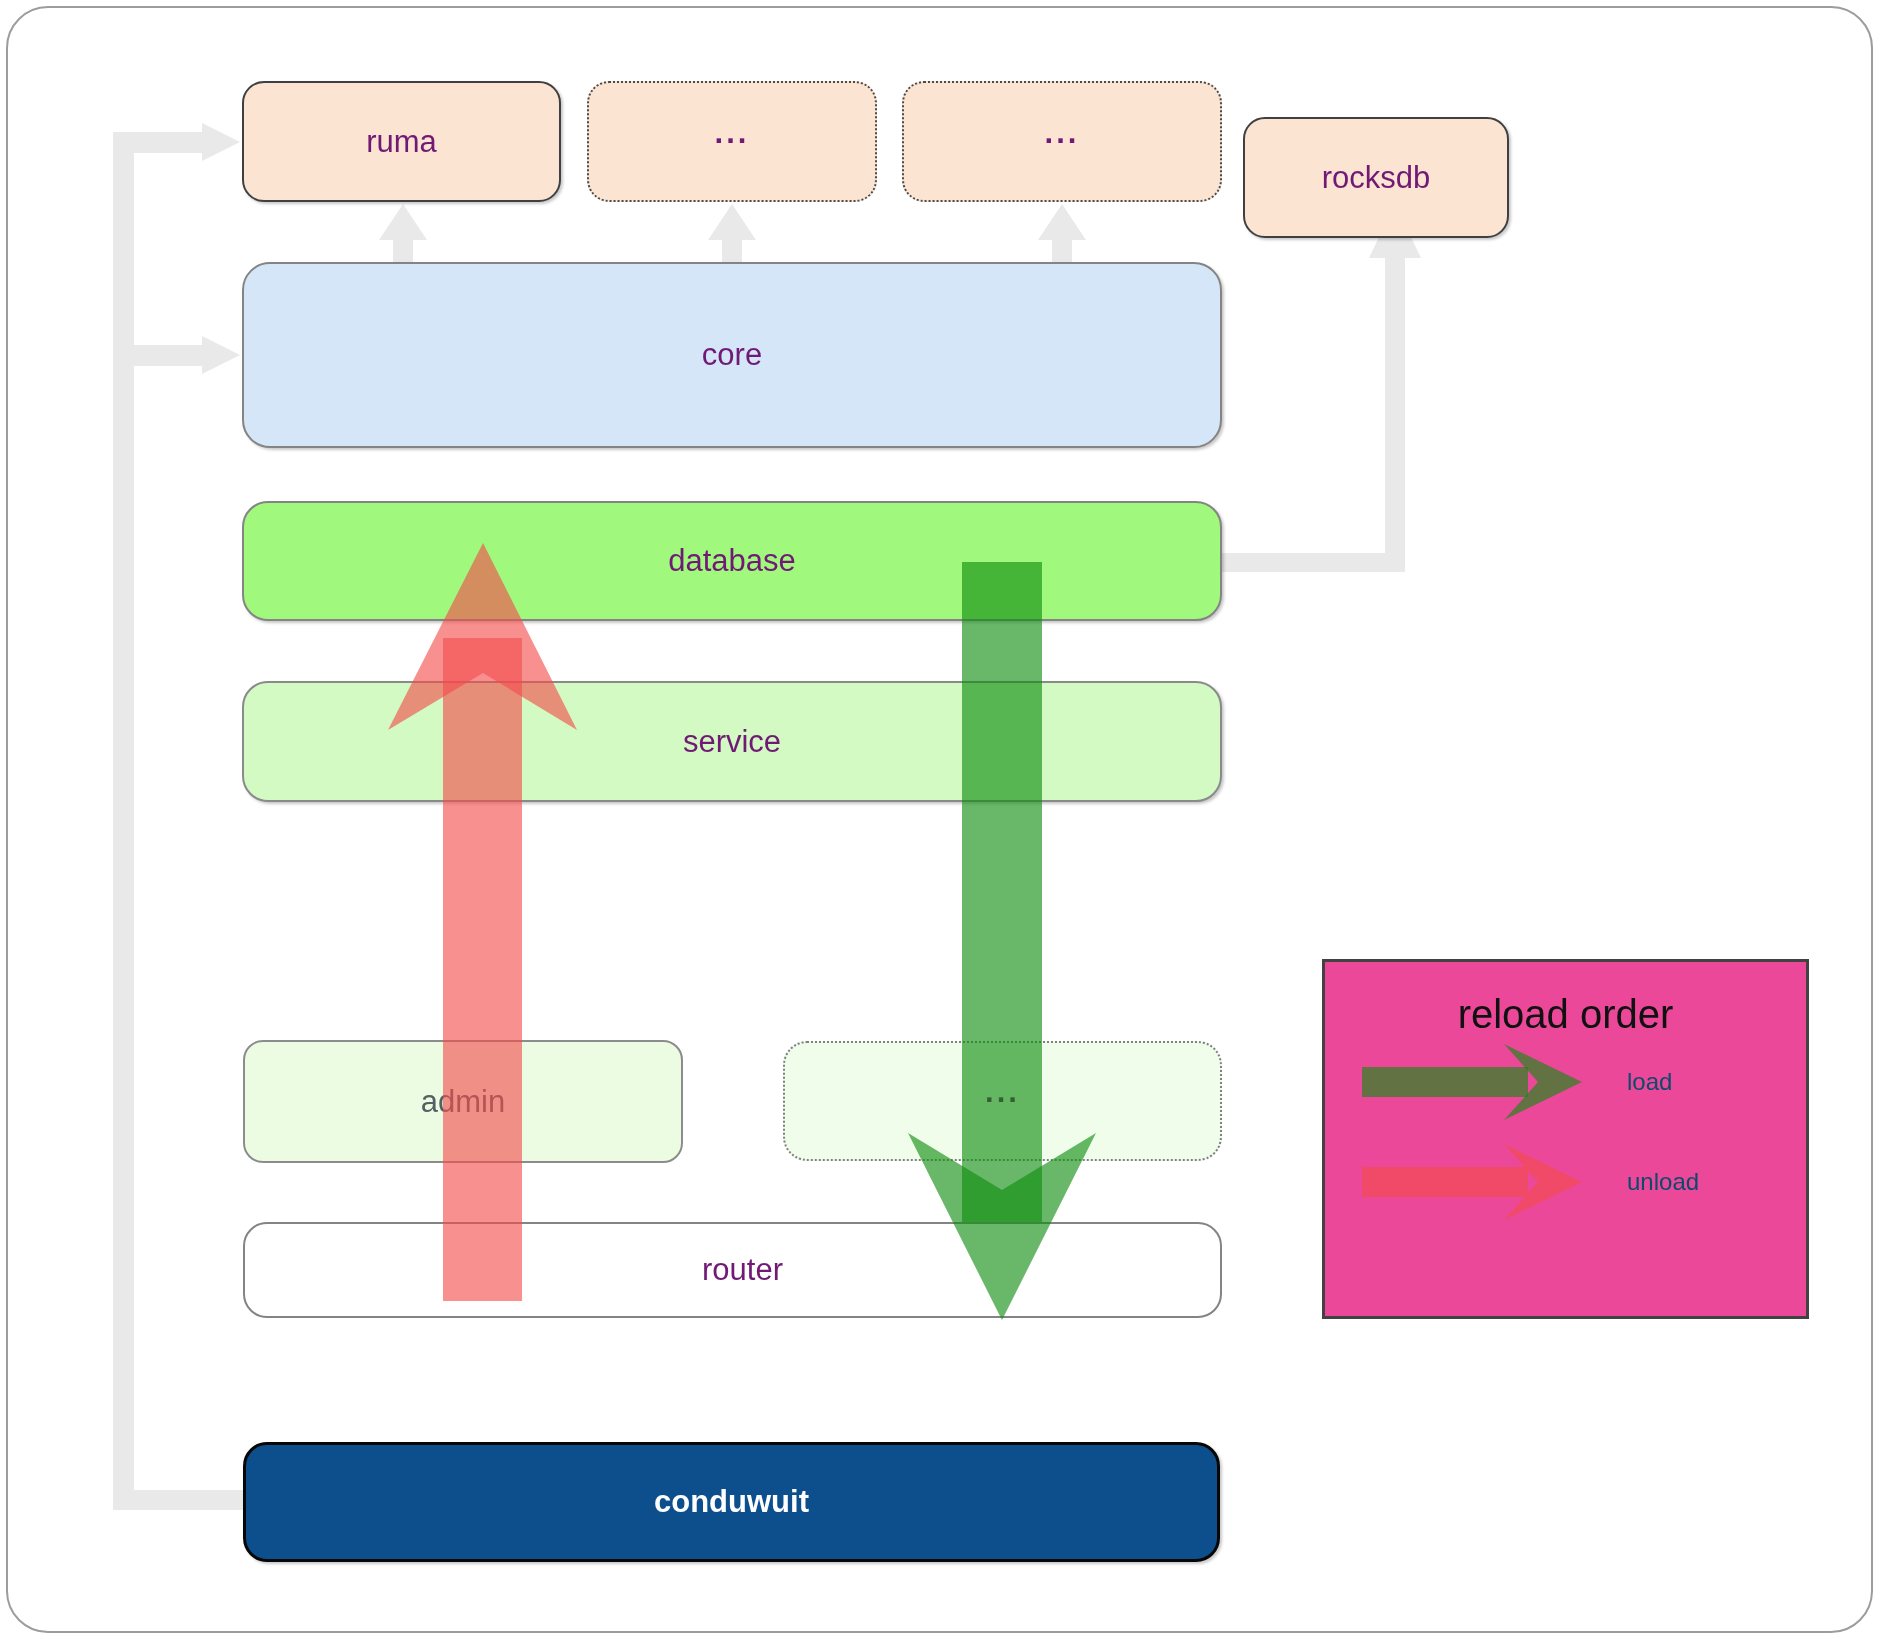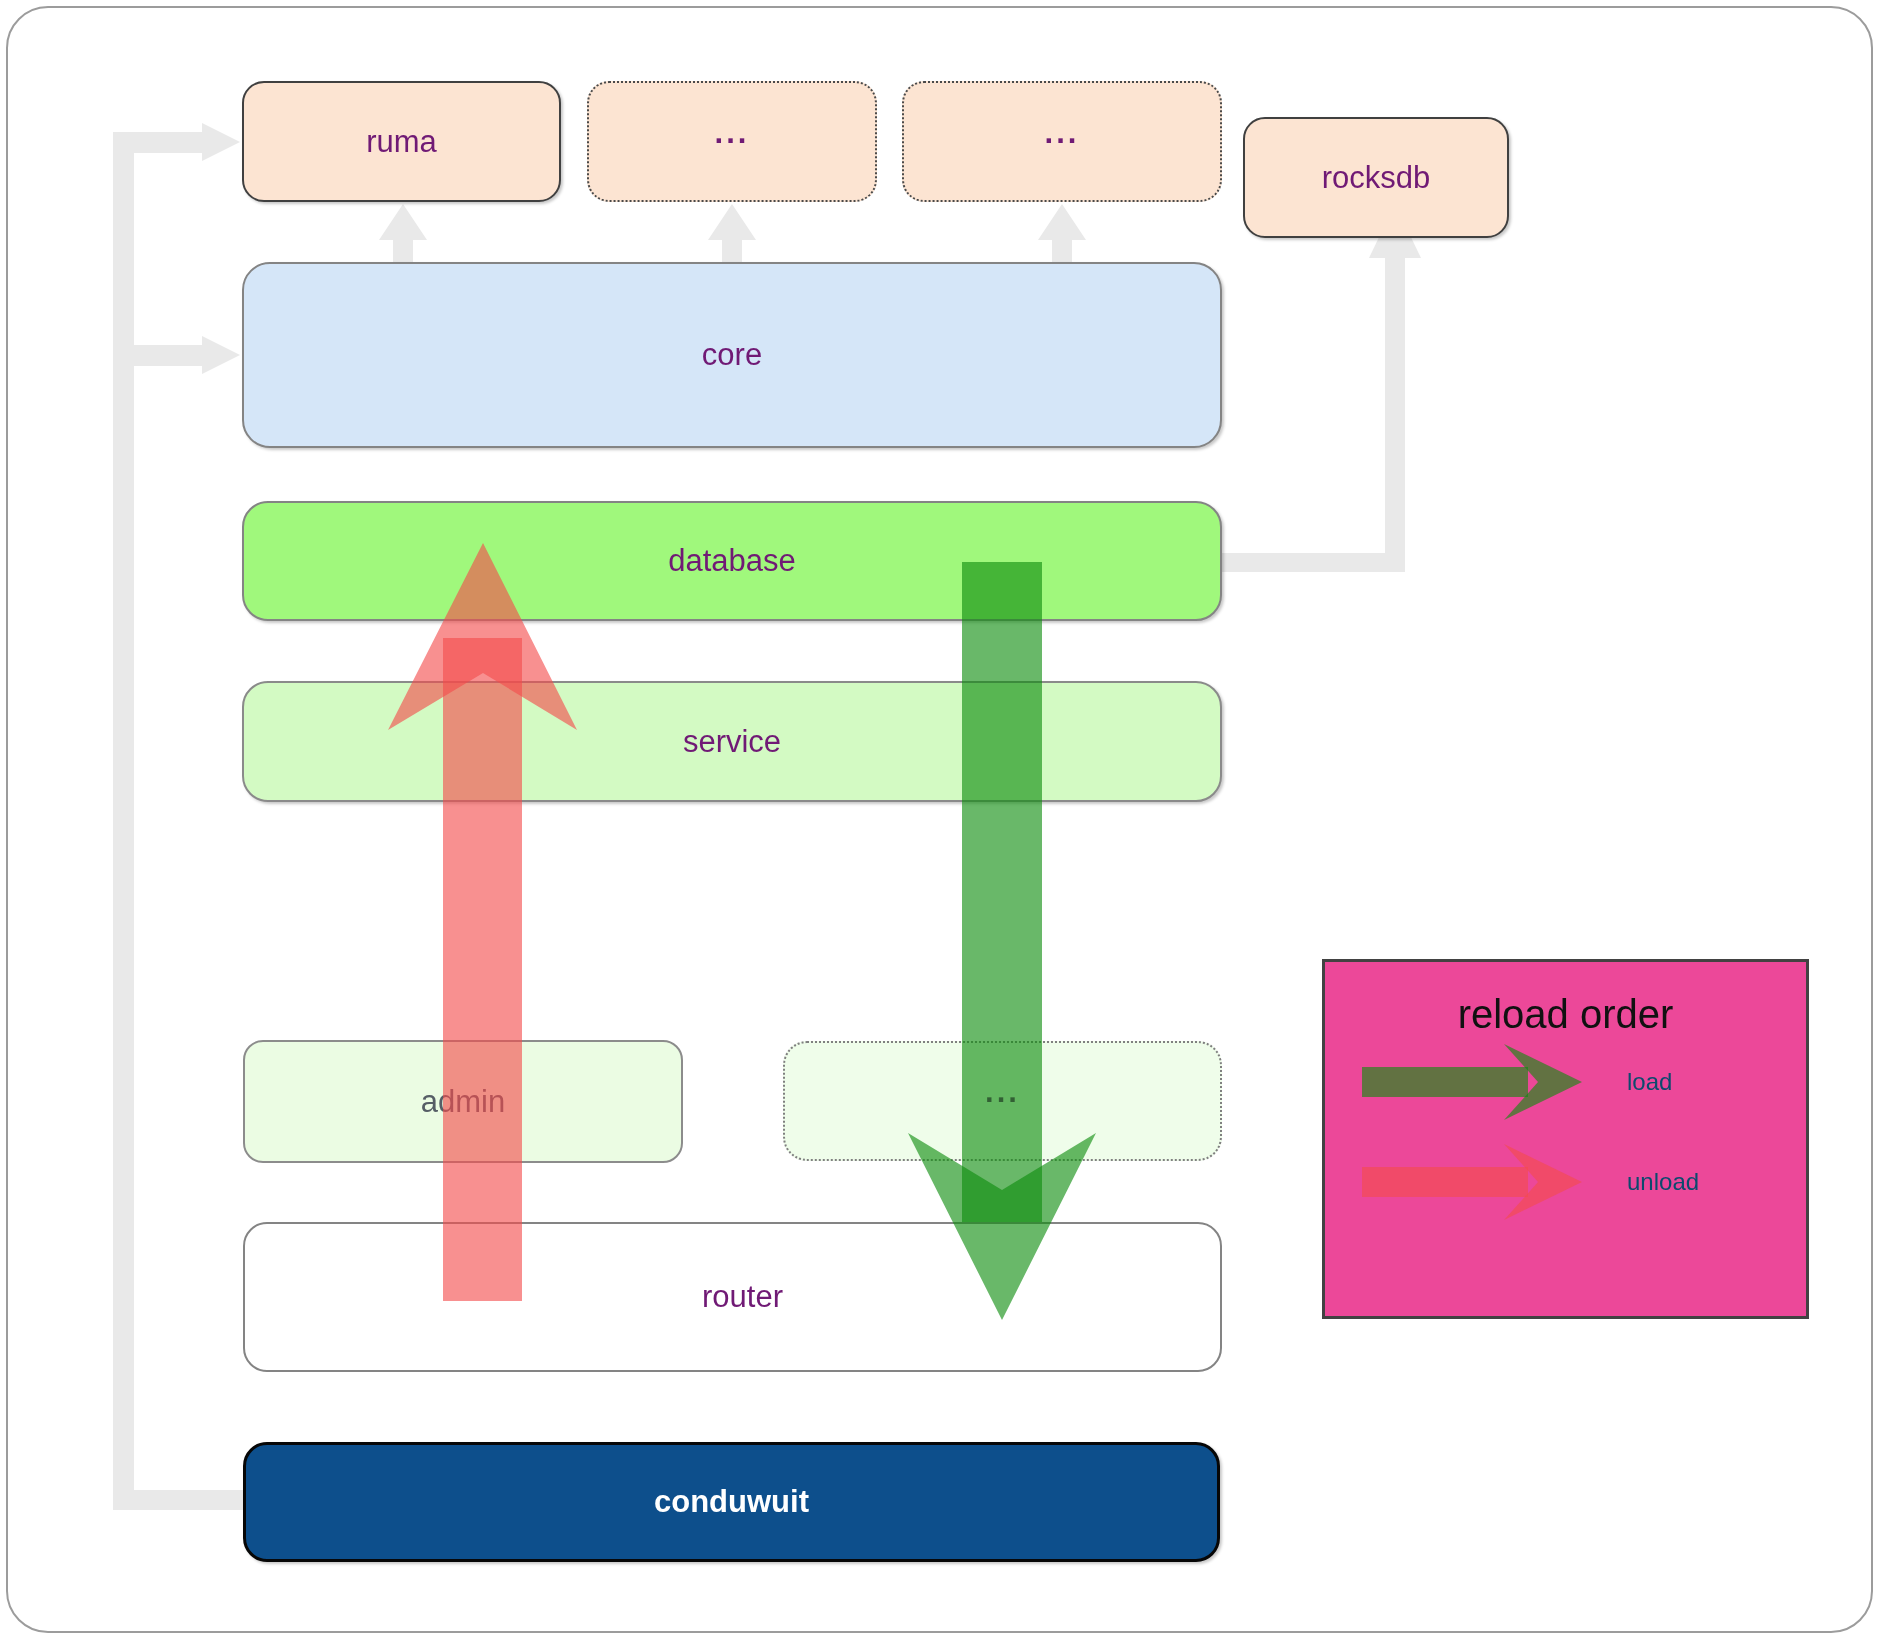--- a/index.html
+++ b/index.html
@@ -26,21 +26,21 @@
   .b-ruma    {left:242px;top:81px;width:319px;height:121px;background:#fce4d2;border:2.5px solid #404040;border-radius:22px;}
   .b-ext1    {left:587px;top:81px;width:290px;height:121px;background:#fce4d2;border:2px dotted #4a4a4a;border-radius:22px;}
   .b-ext2    {left:902px;top:81px;width:320px;height:121px;background:#fce4d2;border:2px dotted #4a4a4a;border-radius:22px;}
   .b-rocksdb {left:1243px;top:81px;width:266px;height:121px;background:#fce4d2;border:2.5px solid #404040;border-radius:22px;margin-top:36px;}
   .b-core    {left:242px;top:262px;width:980px;height:186px;background:#d5e6f8;border:2px solid #848484;border-radius:28px;}
   .b-database{left:242px;top:501px;width:980px;height:120px;background:#a0f87c;border:2px solid #848484;border-radius:26px;}
   .b-service {left:242px;top:681px;width:980px;height:121px;background:#d3fac3;border:2px solid #8a8a8a;border-radius:26px;}
   .b-api     {left:242px;top:861px;width:980px;height:122px;background:#e3fbd8;border:2px solid #8a8a8a;border-radius:26px;}
   .b-admin   {left:243px;top:1040px;width:440px;height:123px;background:#ebfce3;border:2px solid #8c8c8c;border-radius:20px;color:#565e66;}
   .b-ext3    {left:783px;top:1041px;width:439px;height:120px;background:#effdea;border:2.5px dotted #808080;border-radius:24px;}
-  .b-router  {left:243px;top:1222px;width:979px;height:150px;background:#ffffff;border:2px solid #848484;border-radius:24px;padding-left:20px;}
+  .b-router  {left:243px;top:1222px;width:979px;height:96px;background:#ffffff;border:2px solid #848484;border-radius:24px;padding-left:20px;}
   .b-conduwuit{left:243px;top:1442px;width:977px;height:120px;background:#0d4f8c;border:3px solid #070707;border-radius:24px;color:#ffffff;font-weight:bold;}
   .dots{font-weight:bold;letter-spacing:3px;transform:translateY(-9px);}
   
   .overlay{position:absolute;left:0;top:0;width:1883px;height:1643px;z-index:5;pointer-events:none;}
   
   .legend{
     position:absolute;left:1322px;top:922px;width:487px;height:360px;background:#ec4899;
     border:3px solid #424242;box-sizing:border-box;z-index:2;margin-top:37px;
   }
   .legend-title{position:absolute;left:0;top:30px;width:100%;text-align:center;font-size:40px;color:#111111;}

